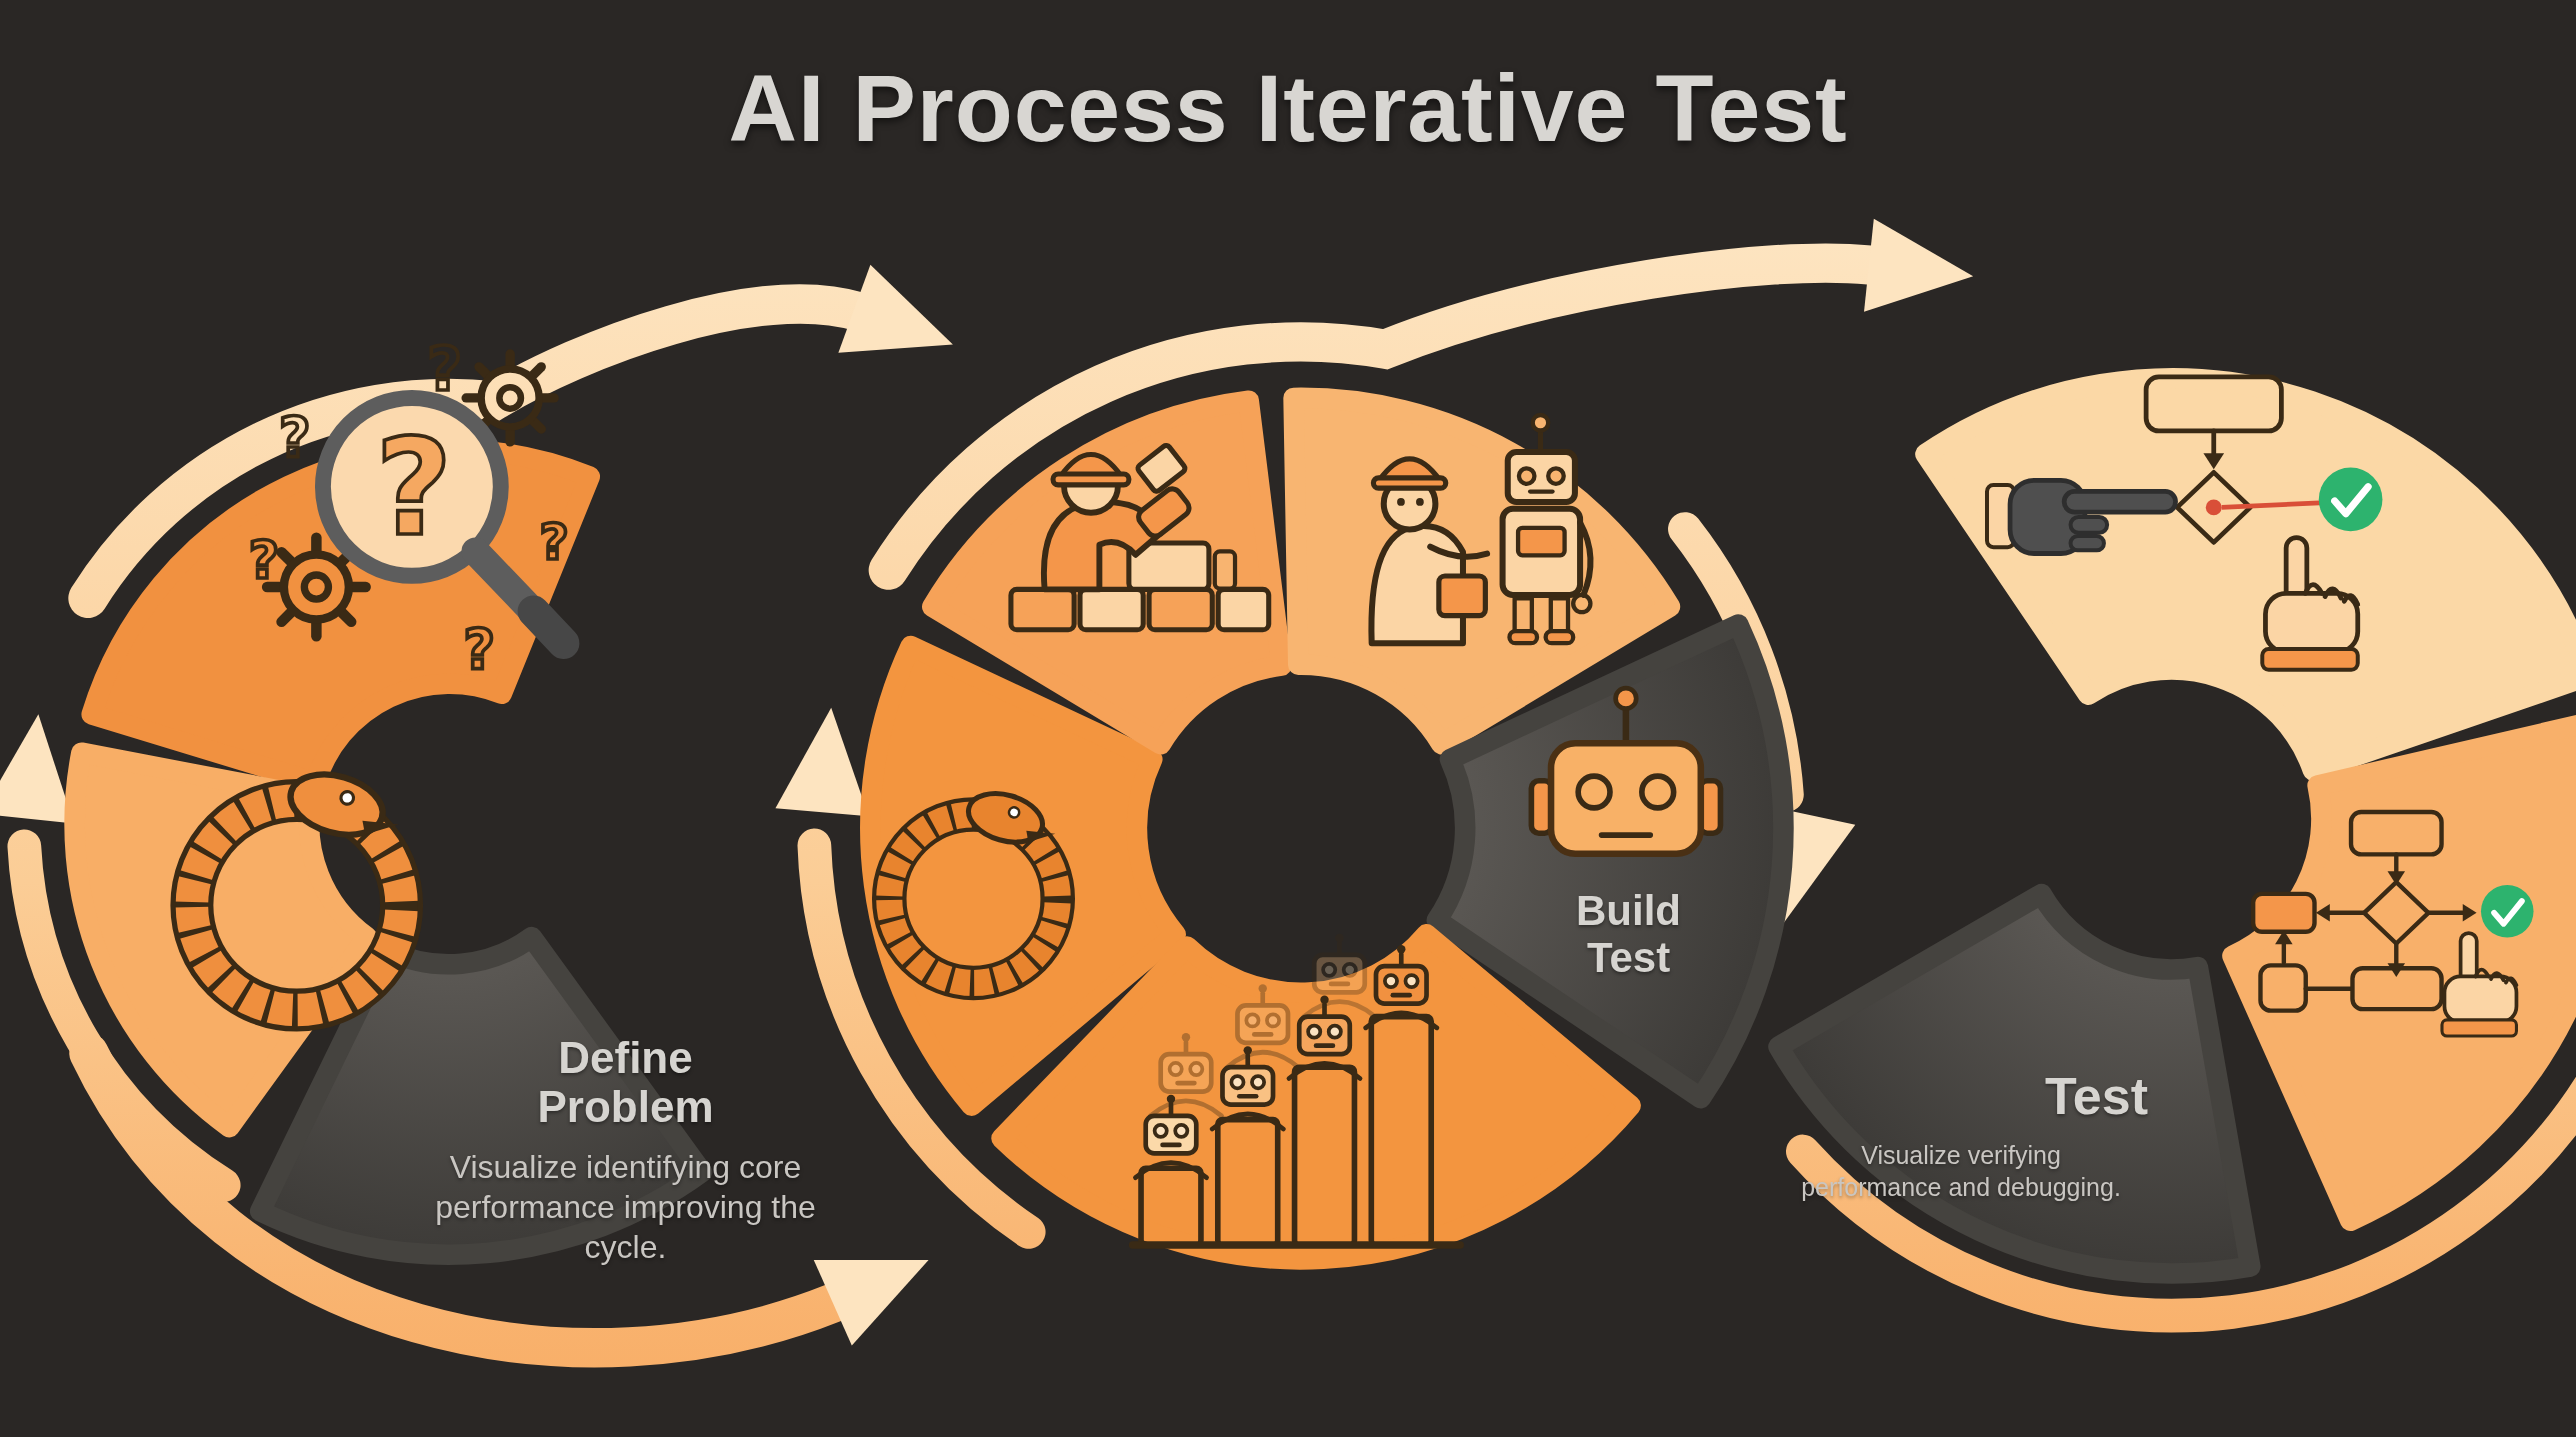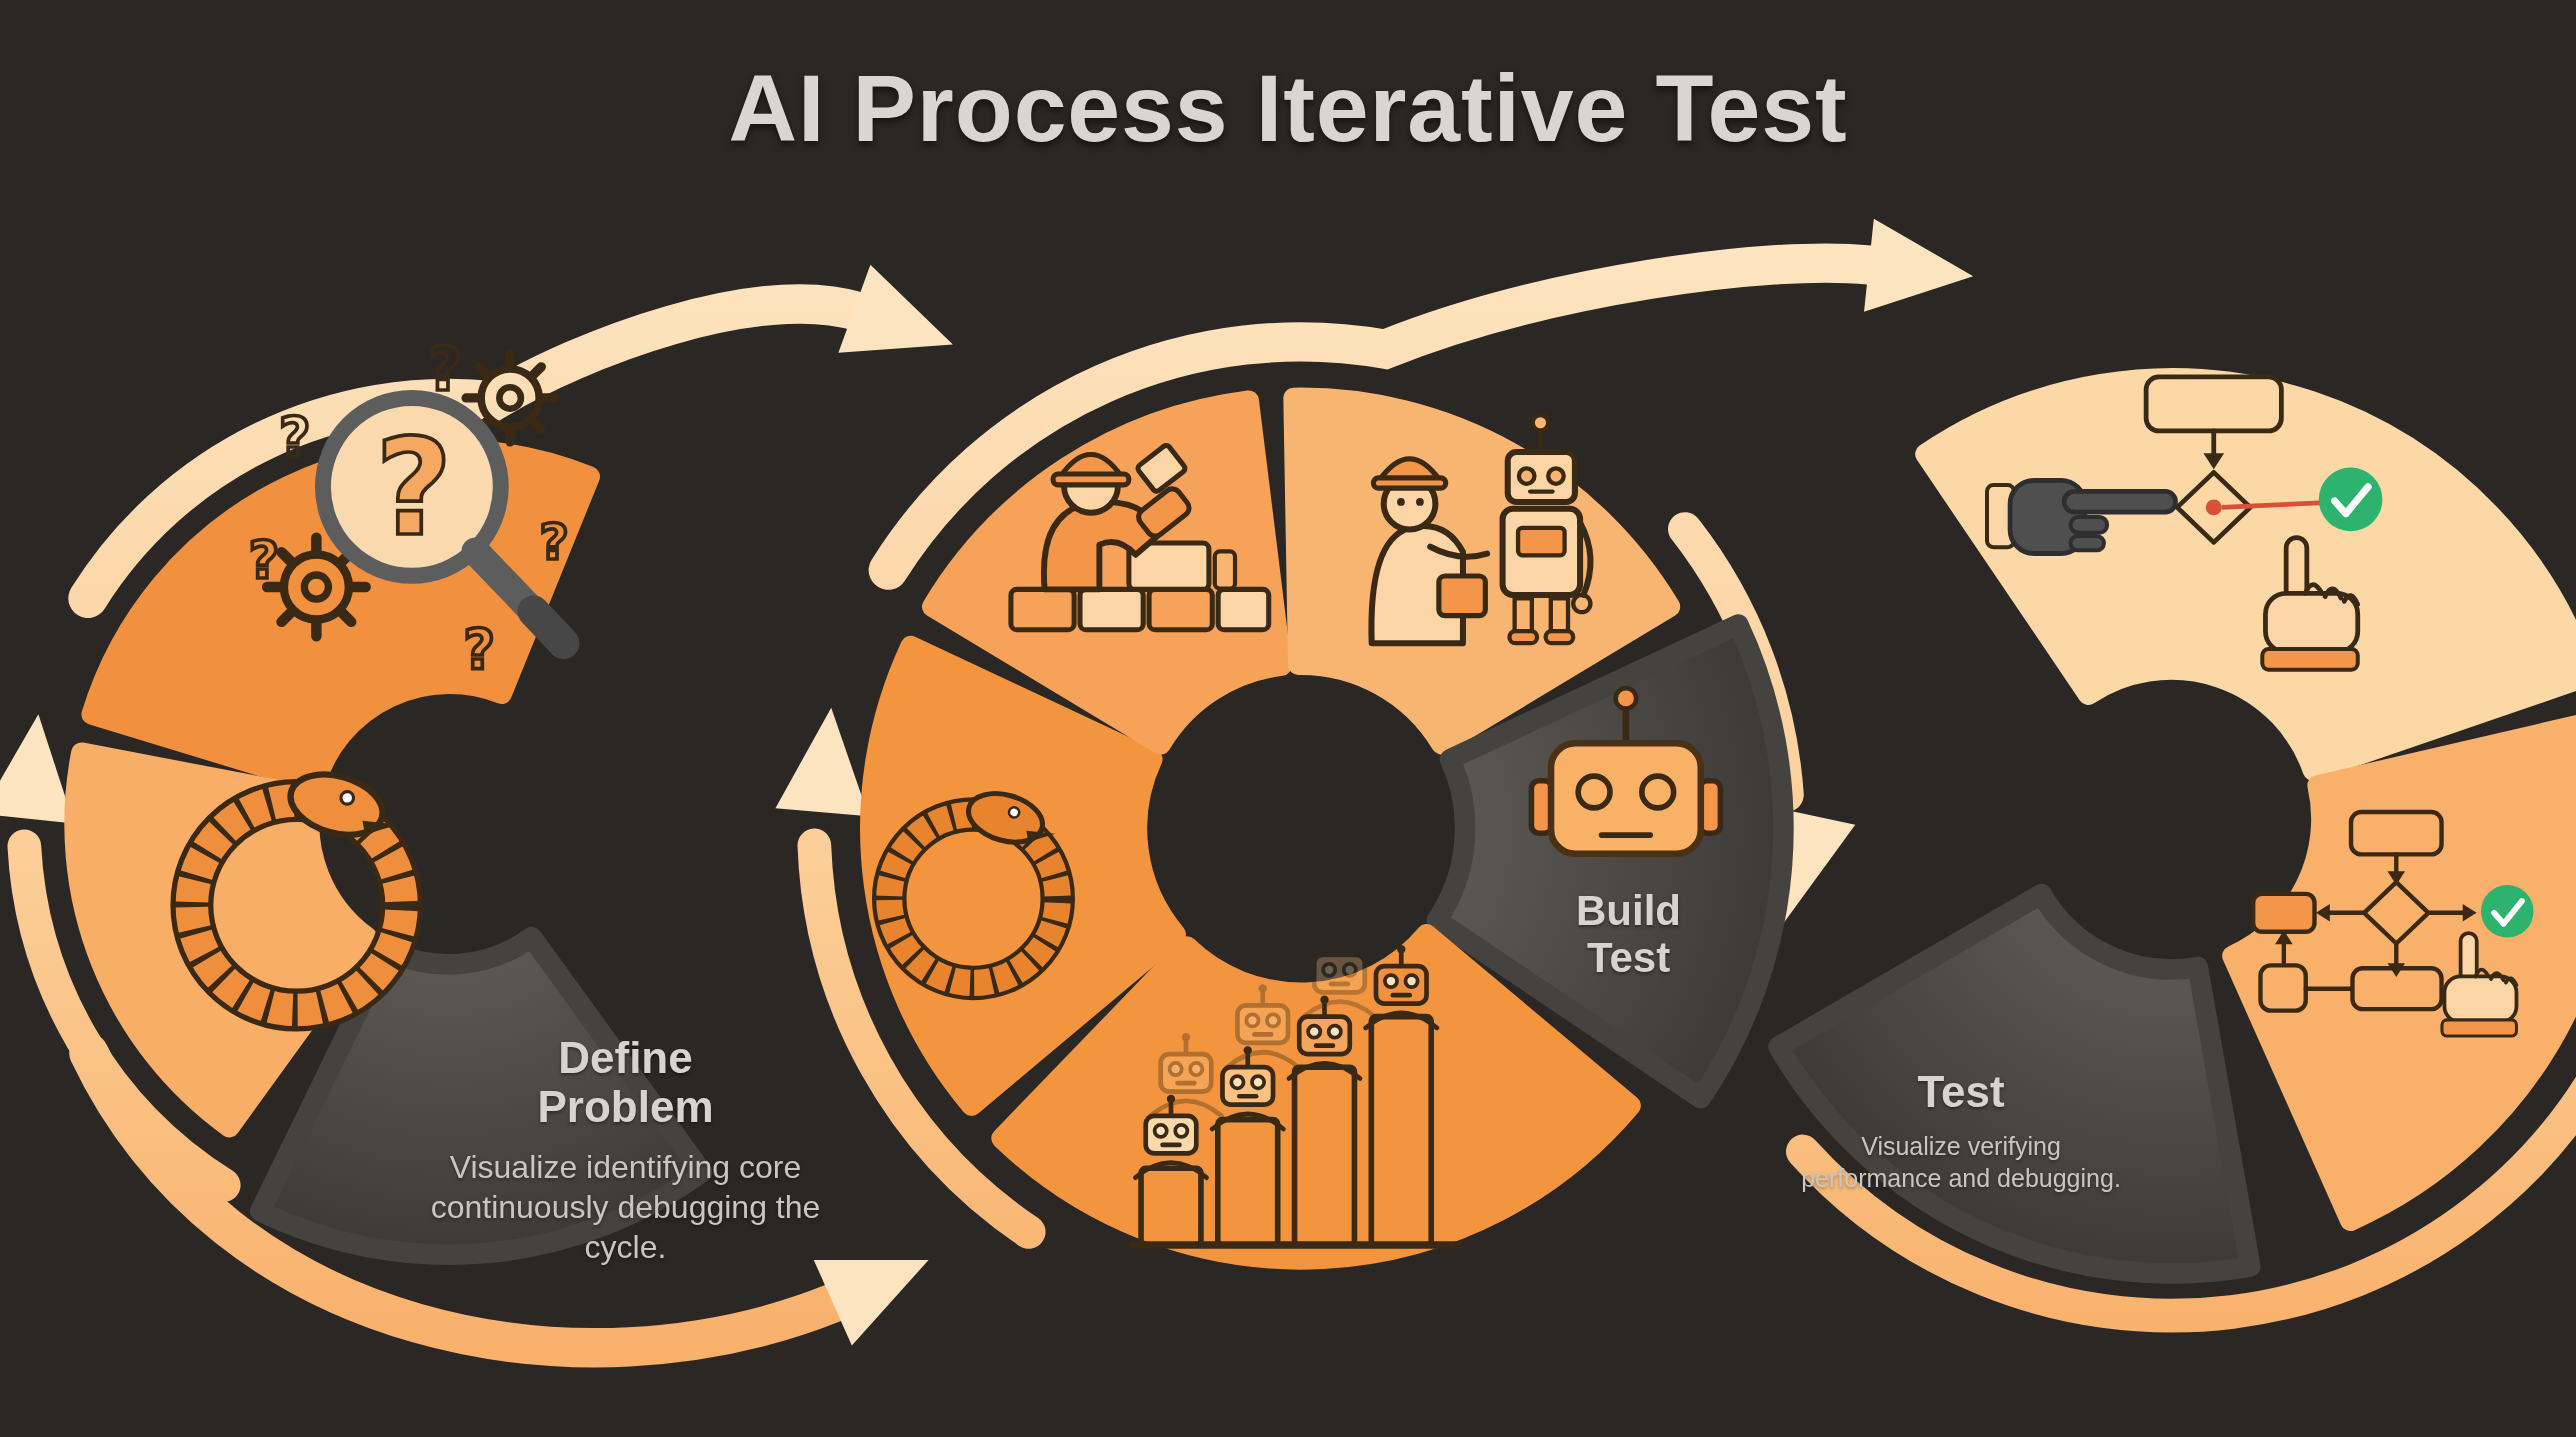--- a/index.html
+++ b/index.html
@@ -14,21 +14,21 @@
   .stage-label{font-weight:700;color:var(--label-text,#d6d4d0);line-height:1.12;
                margin:0 auto;text-shadow:0 1.9px 3.7px rgba(0,0,0,.4);}
   .stage-desc{font-weight:400;color:var(--desc-text,#c9c6c2);line-height:1.26;
               margin:15px auto 0;text-shadow:0 1.9px 3.7px rgba(0,0,0,.35);}
   #blk-define{left:382px;top:1033px;width:487px;}
   #blk-define .stage-label{font-size:44px;width:215px;}
   #blk-define .stage-desc{font-size:32px;width:431px;}
   #blk-build{left:1521px;top:887px;width:215px;}
   #blk-build .stage-label{font-size:42px;width:159px;}
   #blk-test{left:1741px;top:1067px;width:440px;}
-  #blk-test .stage-label{font-size:44px;width:374px;}
+  #blk-test .stage-label{font-size:52px;width:374px;text-align:right;}
   #blk-test .stage-desc{font-size:25px;width:337px;}
 
   
   .seg{stroke-width:22;stroke-linejoin:round;}
   .seg-a{fill:#f19140;stroke:#f19140;}
   .seg-b{fill:#f8ae66;stroke:#f8ae66;}
   .seg-c{fill:#f3953f;stroke:#f3953f;}
   .seg-d{fill:#f6a258;stroke:#f6a258;}
   .seg-e{fill:#f8b571;stroke:#f8b571;}
   .seg-f{fill:#fbd8a6;stroke:#fbd8a6;}
@@ -292,21 +292,21 @@
     <circle cx="152" cy="-34" r="36" fill="var(--accent-green,#2db36e)"></circle>
     <path d="M134,-32 l13,15 l25,-31" fill="none" stroke="#ffffff" stroke-width="8" stroke-linecap="round" stroke-linejoin="round"></path>
     <use href="#handup" transform="translate(100,62) scale(0.85)"></use>
   </g>
 </svg>
 
 <div class="title">AI Process Iterative Test</div>
 
 <div class="stage-block" id="blk-define">
   <div class="stage-label">Define Problem</div>
-  <div class="stage-desc">Visualize identifying core continuously debugging the cycle.</div>
+  <div class="stage-desc">Visualize identifying core performance improving the cycle.</div>
 </div>
 
 <div class="stage-block" id="blk-build">
   <div class="stage-label">Build Test</div>
 </div>
 
 <div class="stage-block" id="blk-test">
   <div class="stage-label">Test</div>
   <div class="stage-desc">Visualize verifying performance and debugging.</div>
 </div>

